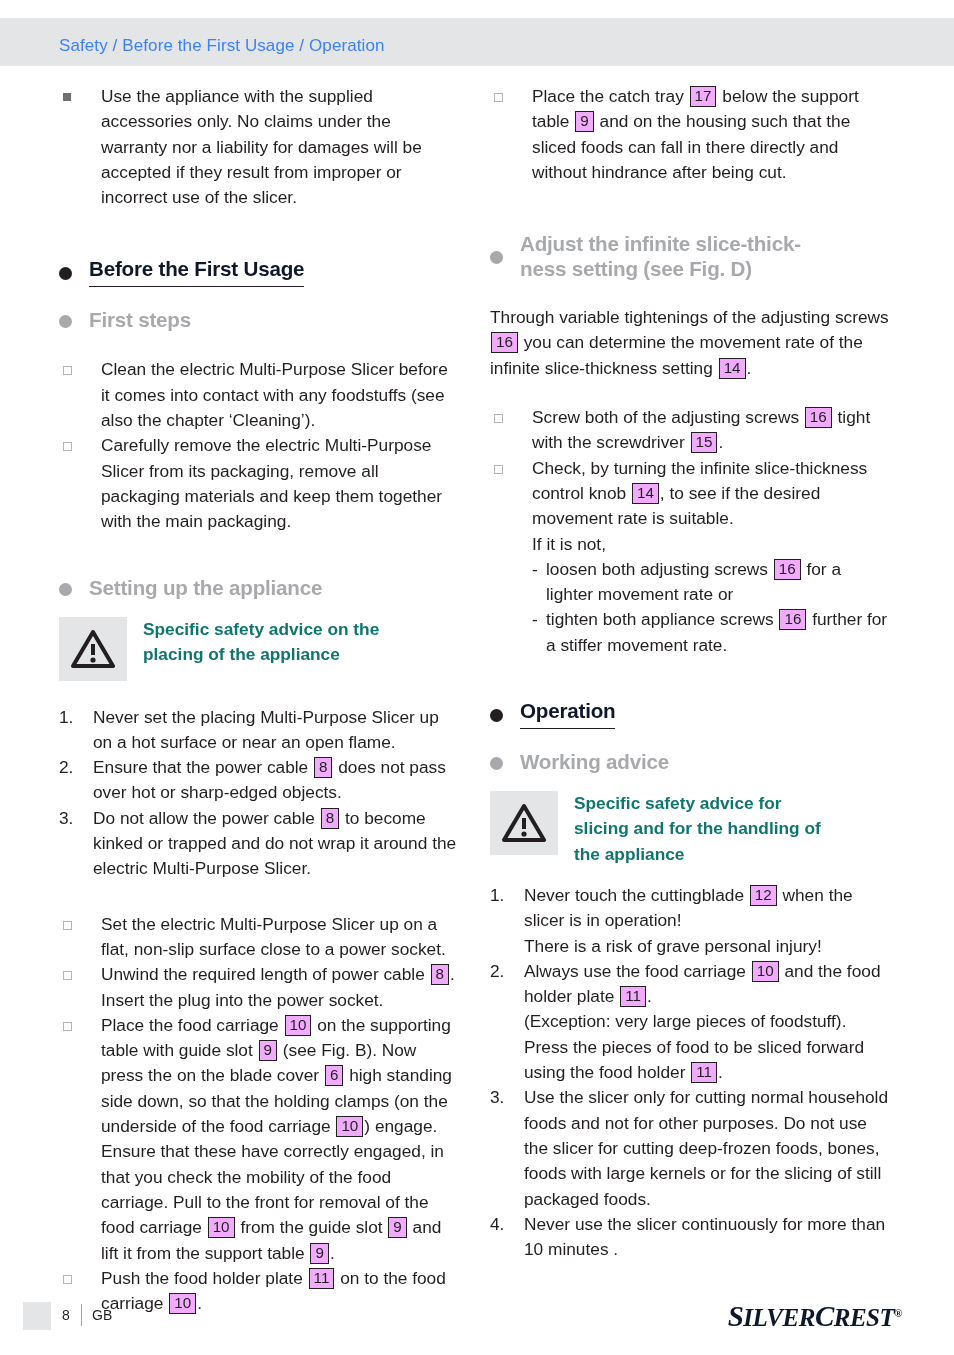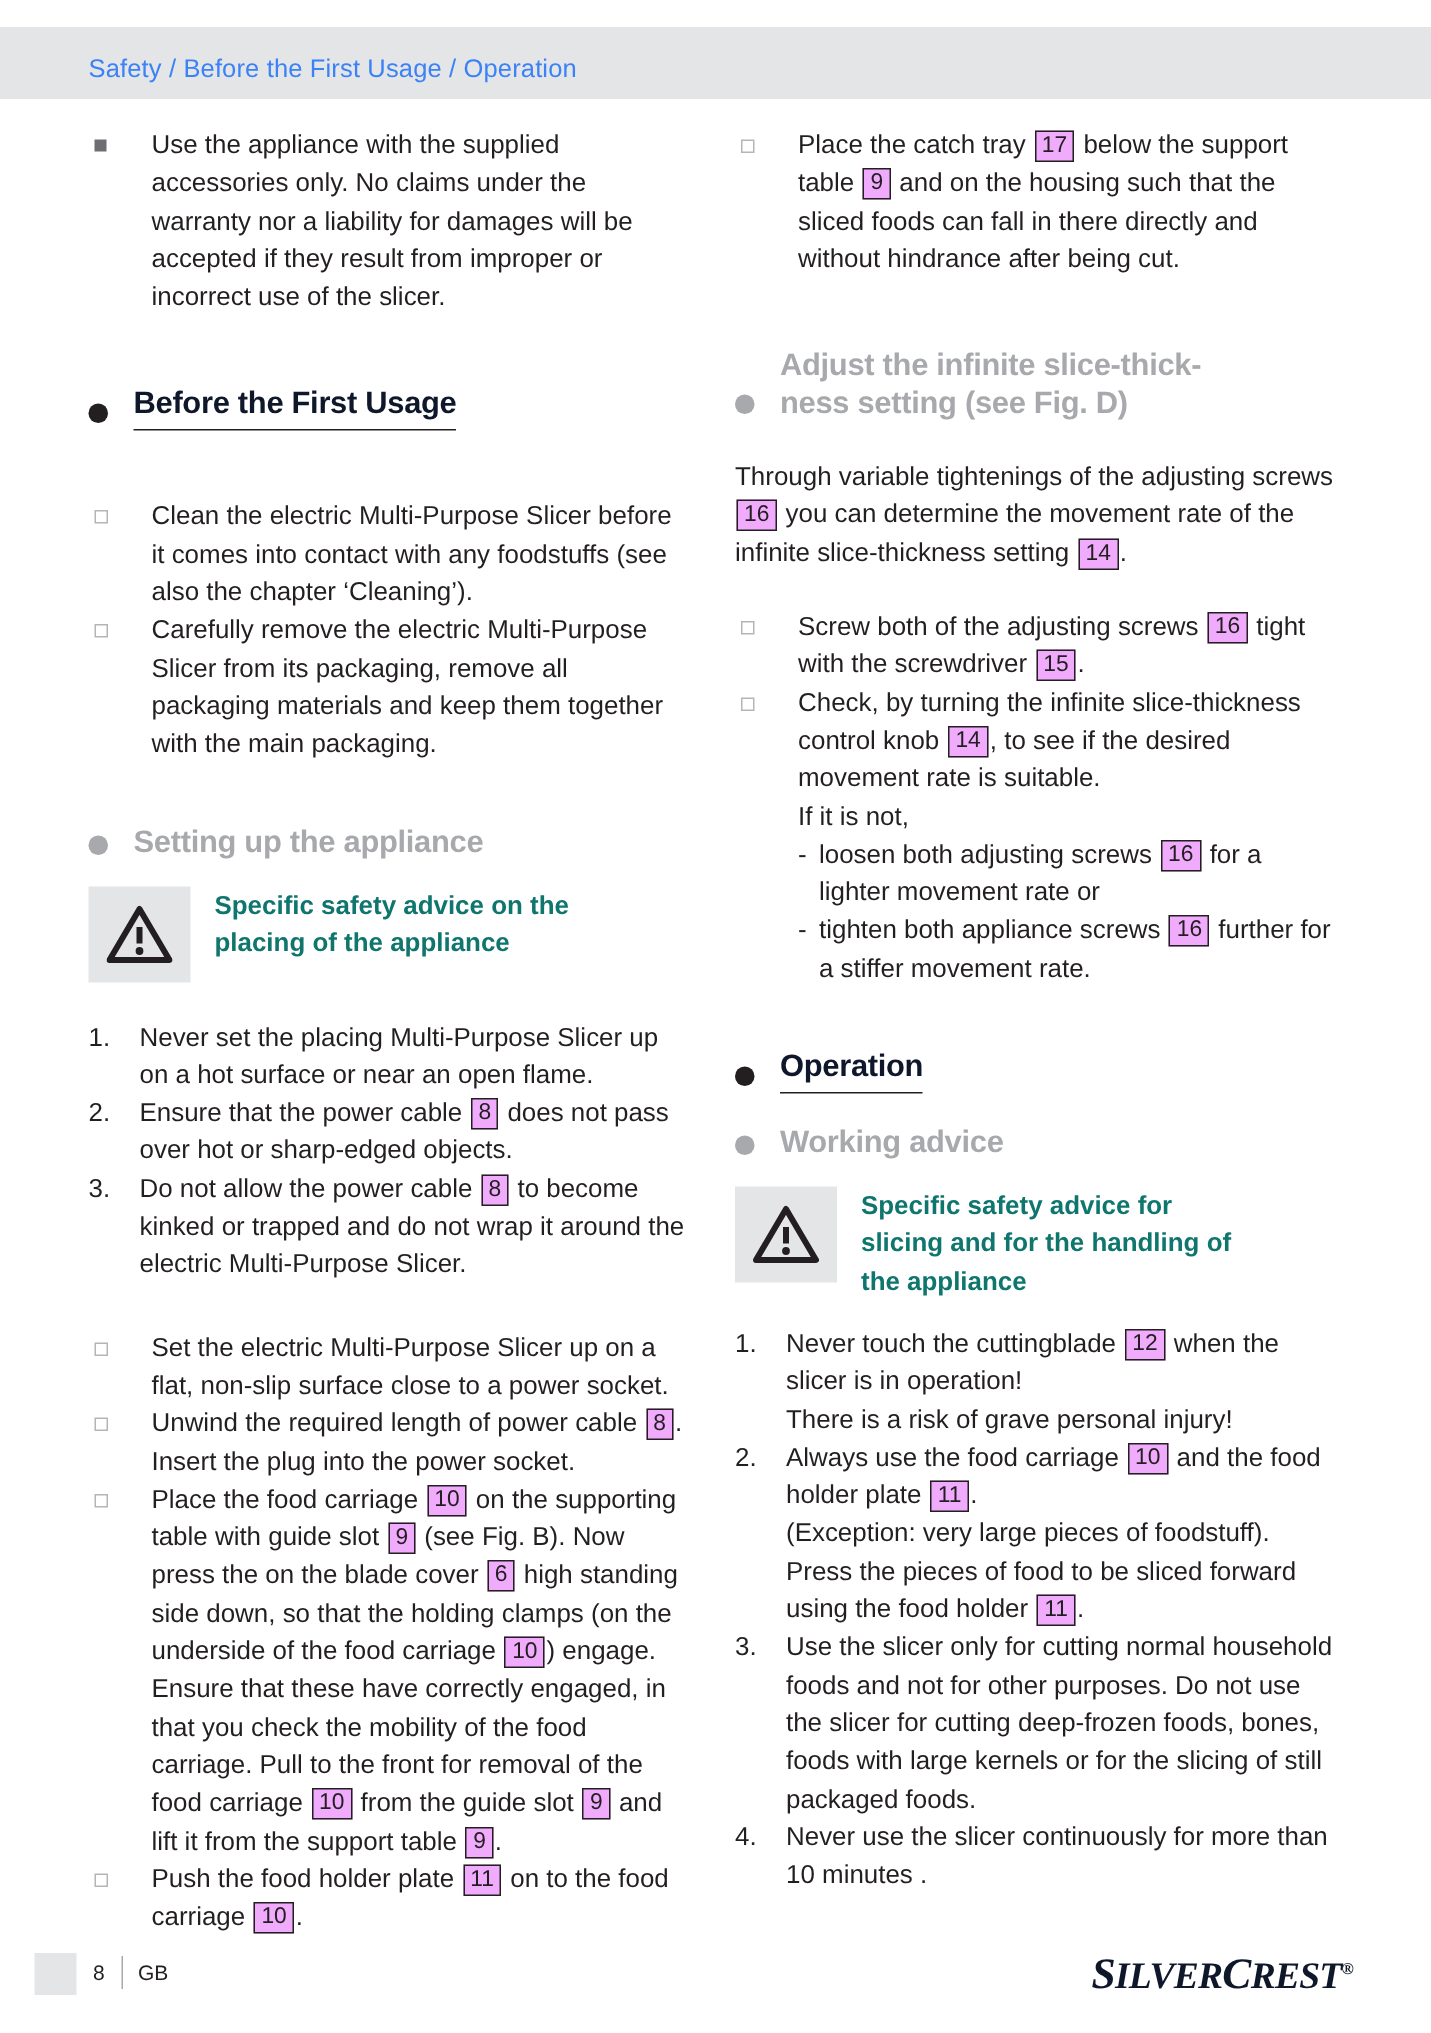--- a/index.html
+++ b/index.html
@@ -95,21 +95,21 @@
   }
   .row .body {
     flex: 1 1 auto;
     font-size: 17.3px;
     line-height: 25.3px;
   }
 
   
   .heading {
     display: flex;
-    align-items: flex-end;
+    align-items: center;
   }
   .heading .dot {
     flex: 0 0 auto;
     width: 30px;
     position: relative;
     height: 26px;
   }
   .heading .dot::before {
     content: "";
     position: absolute;
@@ -243,20 +243,24 @@
 
   <div class="sp-46"></div>
 
   <div class="heading main">
     <span class="dot"></span>
     <span class="htext">Before the First Usage</span>
   </div>
 
   <div class="sp-20"></div>
 
+  <div class="heading sub">
+    <span class="dot"></span>
+    <span class="htext">First steps</span>
+  </div>
 
   <div class="sp-24"></div>
 
   <div class="row">
     <span class="marker hollow"></span>
     <span class="body">Clean the electric Multi-Purpose Slicer before it comes into contact with any foodstuffs (see also the chapter ‘Cleaning’).</span>
   </div>
   <div class="row">
     <span class="marker hollow"></span>
     <span class="body">Carefully remove the electric Multi-Purpose Slicer from its packaging, remove all packaging materials and keep them together with the main packaging.</span>

